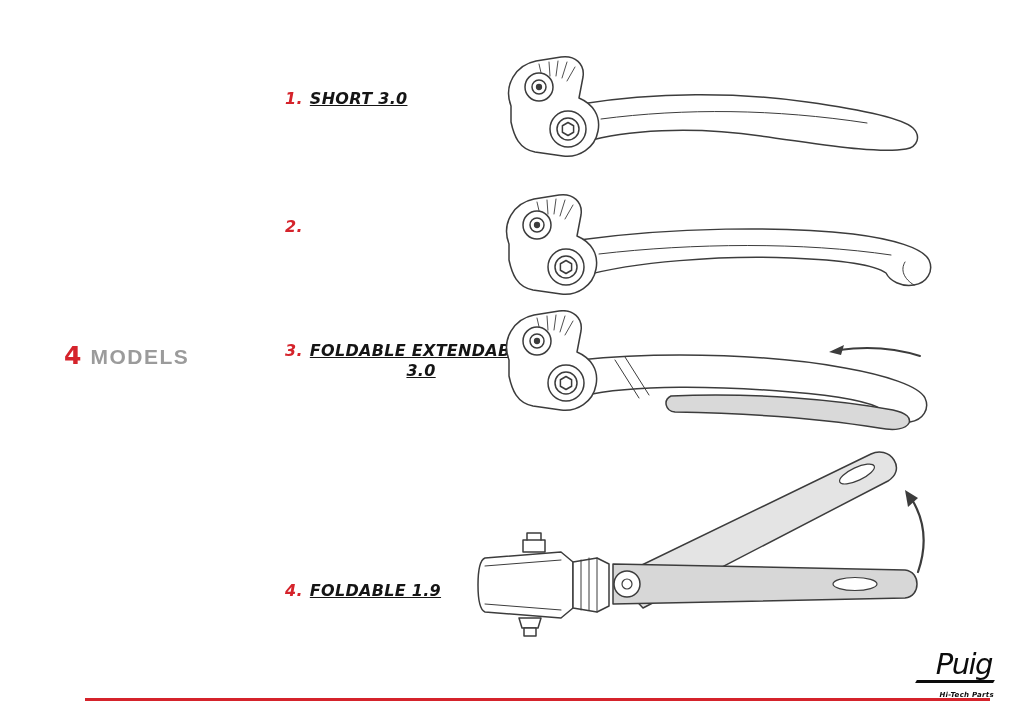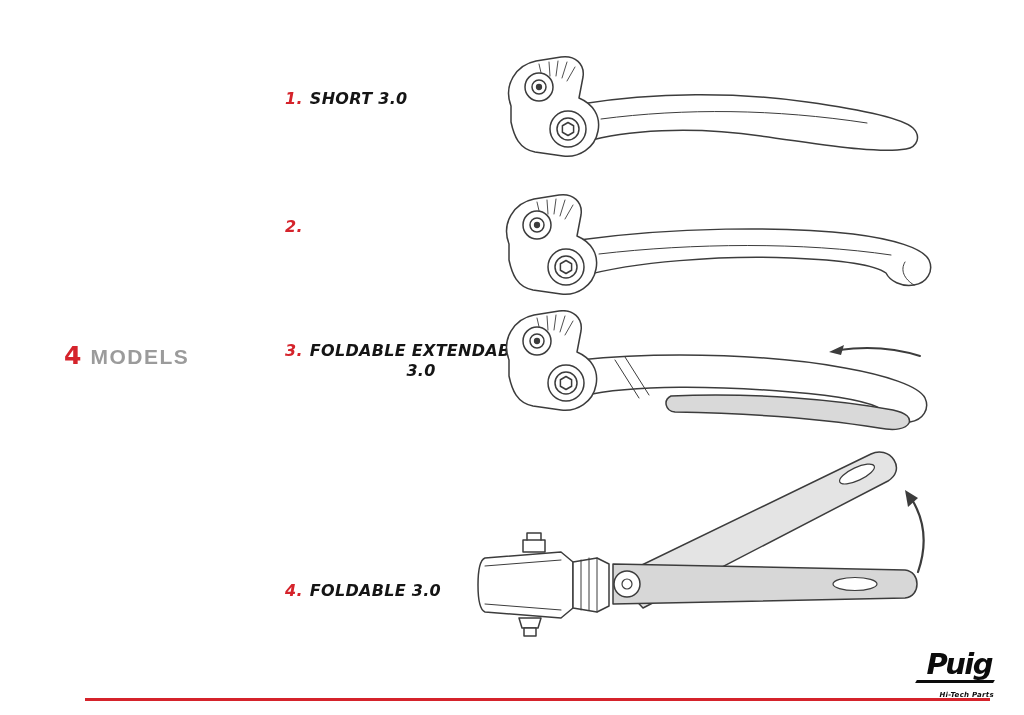--- a/index.html
+++ b/index.html
@@ -15,21 +15,21 @@
   .model-label {
     position:absolute;
     display:flex; align-items:flex-start; gap:7px;
     font-style:italic; font-weight:bold;
     font-size:16px; line-height:1.22;
     color:var(--label-text, #151515);
     letter-spacing:0.3px;
     white-space:nowrap;
   }
   .model-label .num { color:var(--accent, #d5232b); }
-  .model-label .name { white-space:pre-line; }
+  .model-label .name { white-space:pre-line;text-decoration:underline; }
   .model-label.two-line .name { text-align:center; white-space:pre-line; }
 
   
   .models-heading {
     position:absolute; left:64px; top:341px;
     display:flex; align-items:baseline; gap:9px;
   }
   .models-heading .count {
     color:var(--accent, #d5232b);
     font-size:25px; font-weight:bold;
@@ -48,21 +48,21 @@
   .footer-line {
     position:absolute; left:85px; top:698px;
     width:905px; height:3px;
     background:var(--accent, #d5232b);
   }
   .logo {
     position:absolute; left:916px; top:650px; width:78px;
     text-align:right; color:#0c0c0c;
   }
   .logo-brand {
-    font-style:italic; font-weight:bold;
+    font-style:italic; font-weight:normal;
     font-size:29px; line-height:1.0; letter-spacing:-1.5px;
     padding-right:2px;
   }
   .logo-swoosh {
     height:3px; background:#0c0c0c; margin-top:1px;
     transform:skewX(-30deg);
   }
   .logo-tagline {
     font-style:italic; font-weight:bold;
     font-size:7px; letter-spacing:0.3px; margin-top:8px;
@@ -88,21 +88,21 @@
   </div>
 
   <div class="model-label two-line" style="left:285px; top:341px;">
     <span class="num">3.</span>
     <span class="name">FOLDABLE EXTENDABLE
 3.0</span>
   </div>
 
   <div class="model-label" style="left:285px; top:581px;">
     <span class="num">4.</span>
-    <span class="name">FOLDABLE 3.0</span>
+    <span class="name">FOLDABLE 1.9</span>
   </div>
 
   <div class="lever" style="left:475px; top:52px; width:460px; height:135px;">
     <svg viewBox="0 0 460 135">
       <g stroke="#3c3c3c" fill="#ffffff" stroke-width="1.5" stroke-linejoin="round" stroke-linecap="round">
         <path d="M106,52 C180,40 262,40 332,50 C382,57 426,65 438,76 C446,84 443,95 431,97 C401,102 346,92 286,84 C216,74 150,78 110,90 Z"></path>
         <path d="M126,67 C210,56 300,57 392,71" stroke-width="1" fill="none"></path>
         <path d="M36,54 C28,33 41,13 61,9 L86,5 C100,3 110,12 108,25 L104,46 C118,52 126,64 123,79 C120,96 104,106 88,104 L60,100 C44,97 39,84 36,70 Z"></path>
         <path d="M64,12 L67,25 M74,10 L75,24 M83,9 L81,24 M92,10 L87,26 M100,15 L92,29" stroke-width="0.9" fill="none"></path>
         <circle cx="64" cy="35" r="14"></circle>

